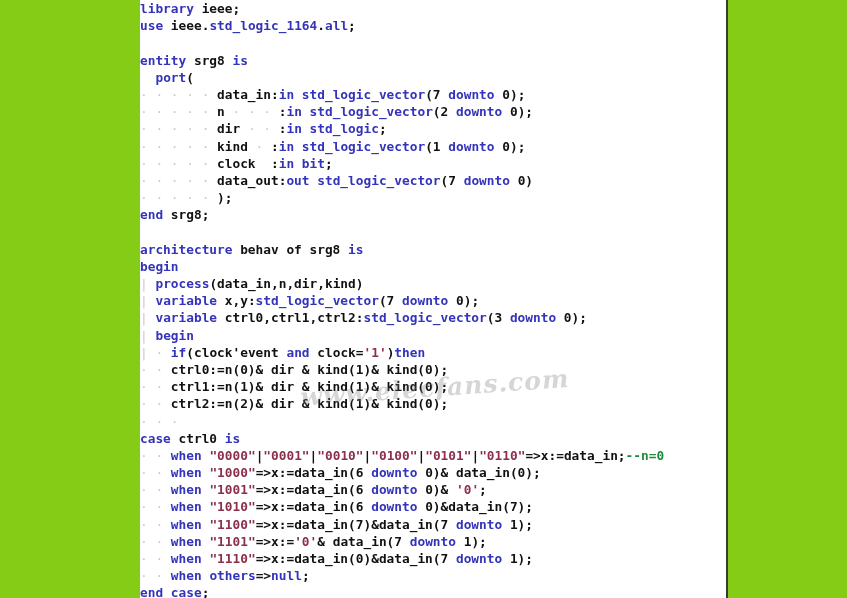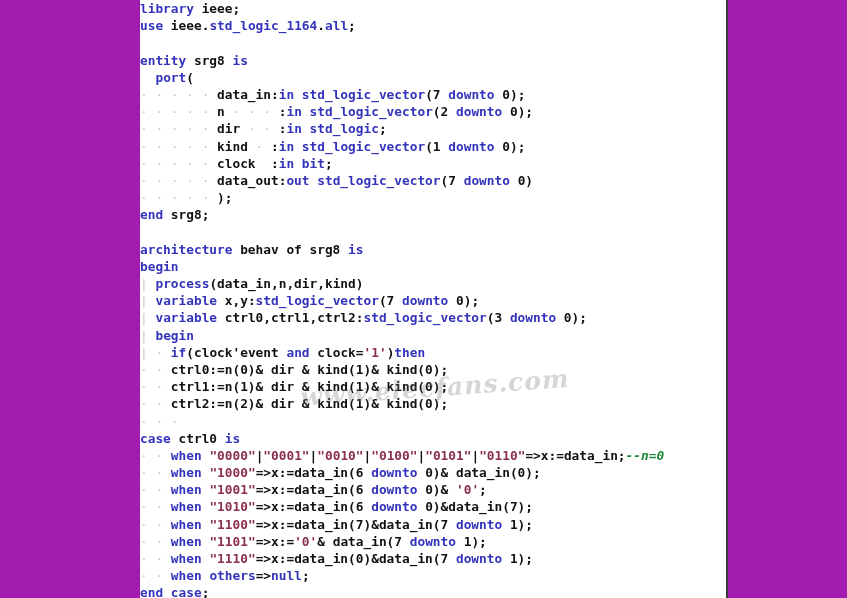--- a/index.html
+++ b/index.html
@@ -10,21 +10,21 @@
   body {
     width: 847px;
     height: 598px;
     overflow: hidden;
     font-family: "DejaVu Sans Mono", "Liberation Mono", monospace;
   }
   #screen {
     position: relative;
     width: 847px;
     height: 598px;
-    background: #a21caf;
+    background: #84cc16;
   }
   
   #code-page {
     position: absolute;
     left: 140px;
     top: 0px;
     width: 588px;
     height: 598px;
     background: #ffffff;
     overflow: hidden;
@@ -52,21 +52,21 @@
     height: 17.2px;
     white-space: pre;
     font-family: "DejaVu Sans Mono", "Liberation Mono", monospace;
     font-weight: bold;
     color: #1a1a1a;
   }
   
   .kw   { color: #3333bb; }         
   .id   { color: #111111; }         
   .str  { color: #8b2f4a; }         
-  .cmt  { color: #1f8a3c; font-style: italic; }         
+  .cmt  { color: #1f8a3c; }         
   .pun  { color: #111111; }         
   
   .dots { color: #c9c9c9; font-weight: normal; }
 
   
   #watermark {
     position: absolute;
     left: 160px;
     top: 368px;
     width: 420px;

